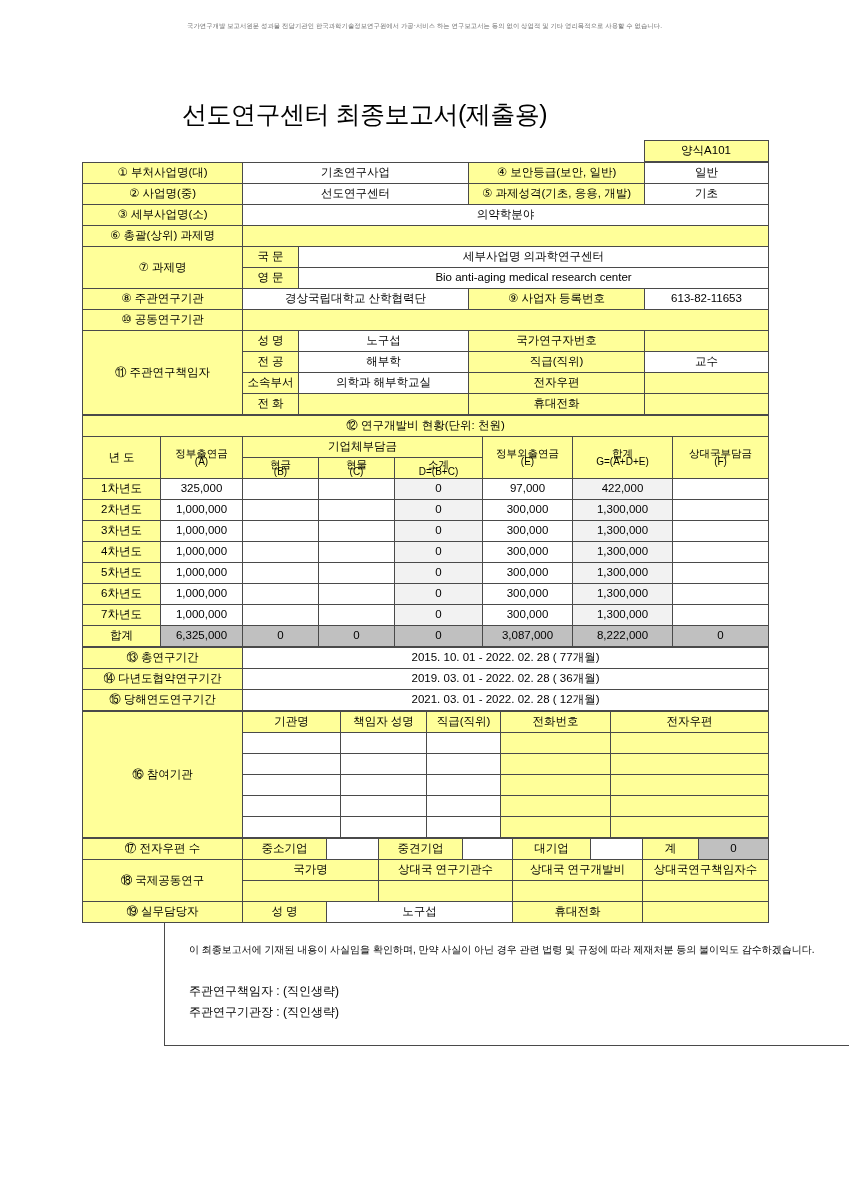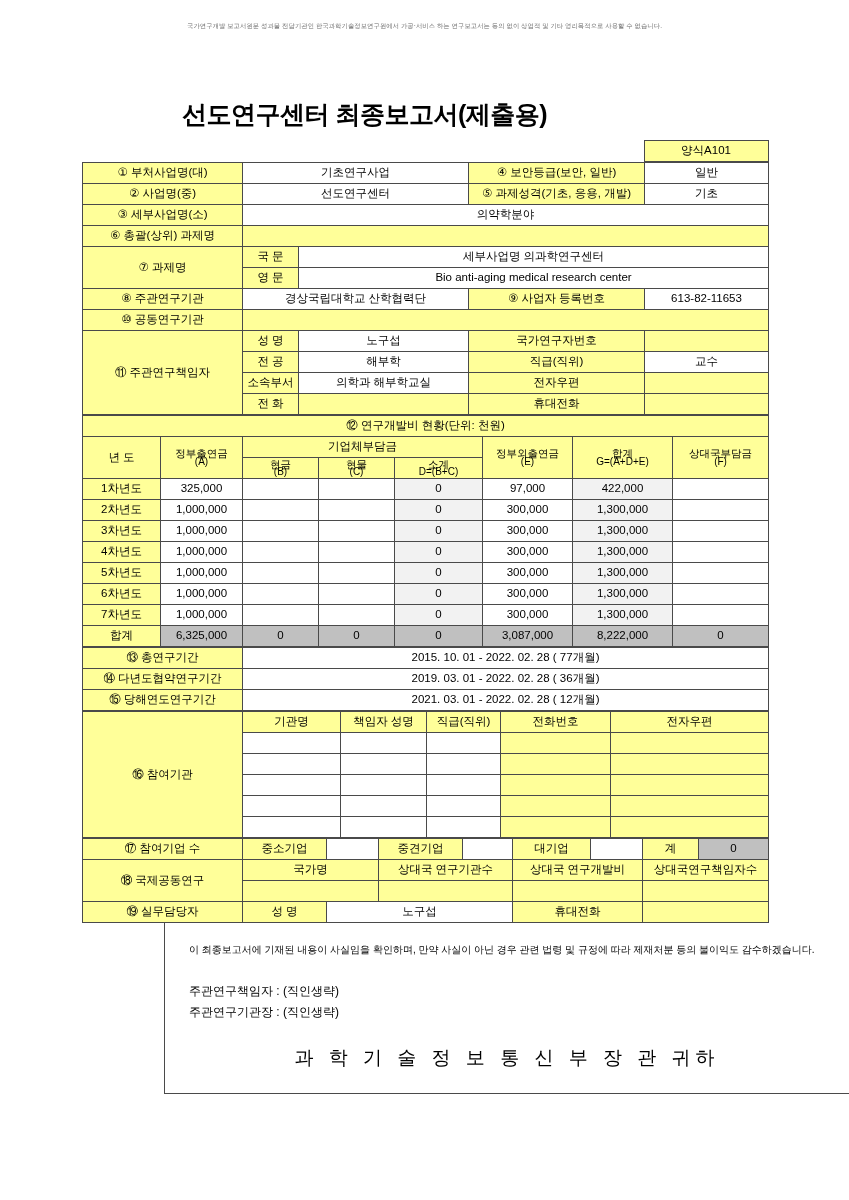--- a/index.html
+++ b/index.html
@@ -32,21 +32,21 @@
     letter-spacing: 0.1px;
     white-space: nowrap;
   }
   .doc-title {
     position: absolute;
     top: 98px;
     left: 0;
     width: 729px;
     text-align: center;
     font-size: 25px;
-    font-weight: bold;
+    font-weight: normal;
     letter-spacing: -0.5px;
   }
 
   .form-wrap {
     position: absolute;
     left: 82px;
     top: 140px;
     width: 686px;
   }
 
@@ -470,21 +470,21 @@
         <col style="width:84px">
         <col style="width:50px">
         <col style="width:78px">
         <col style="width:52px">
         <col style="width:56px">
         <col style="width:70px">
       </colgroup>
 
       <tbody>
           <tr>
-        <td class="y lbl">⑰ 참여기업 수</td>
+        <td class="y lbl">⑰ 전자우편 수</td>
         <td class="y ctr">중소기업</td>
         <td class="w ctr"></td>
         <td class="y ctr">중견기업</td>
         <td class="w ctr"></td>
         <td class="y ctr">대기업</td>
         <td class="w ctr"></td>
         <td class="y ctr">계</td>
         <td class="g ctr">0</td>
       </tr>
 
@@ -511,17 +511,16 @@
       </tr>
     </tbody>
       </table>
 
     <div class="declaration">
       <div class="decl-body">이 최종보고서에 기재된 내용이 사실임을 확인하며, 만약 사실이 아닌 경우 관련 법령 및 규정에 따라 제재처분 등의 불이익도 감수하겠습니다.</div>
       <div class="decl-sign">
         <div>주관연구책임자 : (직인생략)</div>
         <div>주관연구기관장 : (직인생략)</div>
       </div>
-      <div class="decl-footer">과 학 기 술 정 보 통 신 부 장 관 귀하</div>
     </div>
 
   </div>
 </div>
 
 </body></html>

